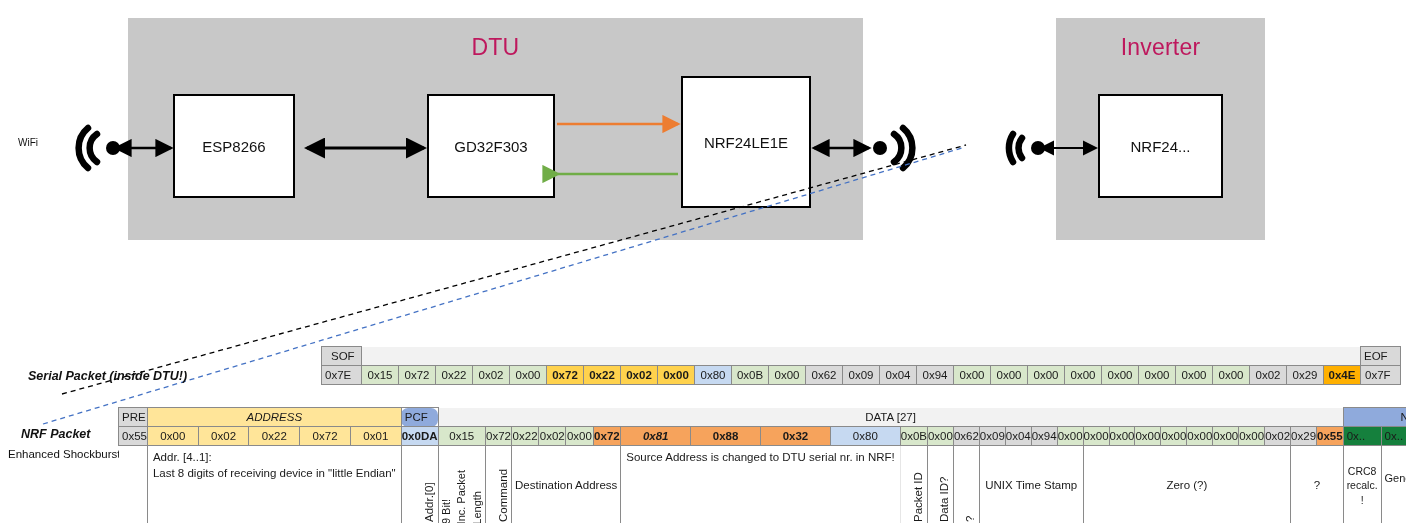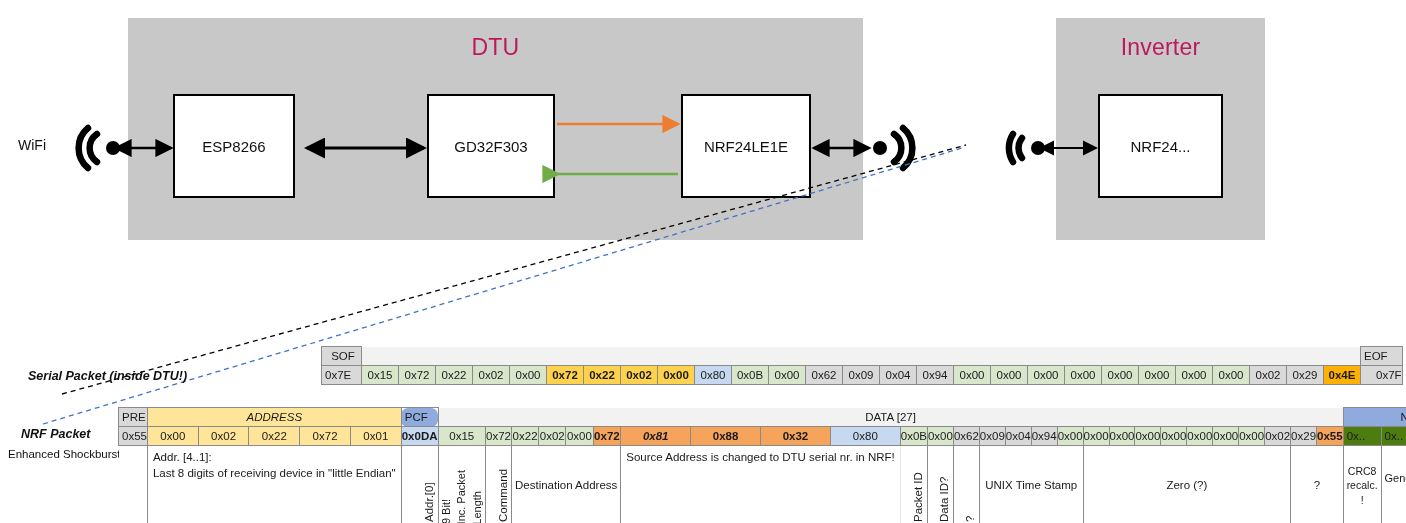--- a/index.html
+++ b/index.html
@@ -17,24 +17,24 @@
     position:absolute;left:0;right:0;top:16px;text-align:center;
     font-size:23px;color:#be185d;letter-spacing:.2px;
   }
   .chip{
     position:absolute;background:#fff;border:2.5px solid #000;
     display:flex;align-items:center;justify-content:center;
     font-size:15px;color:#111;box-sizing:border-box;
   }
   #chip-esp{left:173px;top:94px;width:122px;height:104px;}
   #chip-gd{left:427px;top:94px;width:128px;height:104px;}
-  #chip-nrf{left:681px;top:94px;width:130px;height:104px;}
+  #chip-nrf{left:681px;top:76px;width:130px;height:132px;}
   #chip-inv{left:1098px;top:94px;width:125px;height:104px;}
 
-  .wifi-label{font-size:14px;color:#111;}
+  .wifi-label{font-size:10px;color:#111;}
   #wifi-text{left:18px;top:137px;}
 
   svg.overlay{position:absolute;left:0;top:0;width:1406px;height:523px;pointer-events:none;}
 
   
   .ptable{position:absolute;border-collapse:collapse;table-layout:fixed;}
   .ptable td{
     border:1px solid #8a8a8a;
     font-size:11.5px;
     text-align:center;
@@ -51,21 +51,21 @@
   .empty{background:#f2f2f2;border:none !important;}
 
   .c-grey{background:#d9d9d9;}
   .c-green{background:#d8e7cb;}
   .c-yellow{background:#ffd24d;font-weight:bold;}
   .c-yellow-l{background:#ffe599;}
   .c-blue{background:#c6d9f1;}
   .c-orange{background:#f6a35c;font-weight:bold;}
   .c-orange-dk{background:#ffb000;font-weight:bold;}
   .c-orange-l{background:#f8cbad;}
-  .c-bluefill{background:#4d7c0f;}
+  .c-bluefill{background:#15803d;}
 
   .anno td{
     height:80px;vertical-align:middle;background:#fff;
     font-size:11.5px;line-height:1.35;padding:2px 3px;
   }
   .anno td.vert{
     writing-mode:vertical-rl;transform:rotate(180deg);
     padding:3px 0;text-align:left;
   }
   .anno td.blank{border:none;}
@@ -136,21 +136,21 @@
 
   <line x1="62" y1="394" x2="966" y2="145" stroke="#000" stroke-width="1.3" stroke-dasharray="5,4"></line>
   <line x1="43" y1="424" x2="962" y2="148" stroke="#4472C4" stroke-width="1.3" stroke-dasharray="5,4"></line>
 </svg>
 
 <div class="rowlabel" style="left:28px;top:369px;">Serial Packet (inside DTU!)</div>
 
 <table class="ptable" id="serial-table" style="left:321px;top:346px;">
   <tbody>
       <tr>
-    <td class="hdr" style="width:40px;text-align:center;padding-left:3px;">SOF</td>
+    <td class="hdr" style="width:40px;text-align:left;padding-left:9px;">SOF</td>
     <td class="empty" colspan="27"></td>
     <td class="hdr" style="width:40px;text-align:left;padding-left:3px;">EOF</td>
   </tr>
   <tr id="serial-value-row">
     <td class="c-grey" style="width:40px;text-align:left;padding-left:3px;">0x7E</td>
 
     <td class="c-green" style="width: 37px;">0x15</td>
         <td class="c-green" style="width: 37px;">0x72</td>
         <td class="c-green" style="width: 37px;">0x22</td>
         <td class="c-green" style="width: 37px;">0x02</td>
@@ -170,21 +170,21 @@
         <td class="c-green" style="width: 37px;">0x00</td>
         <td class="c-green" style="width: 37px;">0x00</td>
         <td class="c-green" style="width: 37px;">0x00</td>
         <td class="c-green" style="width: 37px;">0x00</td>
         <td class="c-green" style="width: 37px;">0x00</td>
         <td class="c-green" style="width: 37px;">0x00</td>
         <td class="c-green" style="width: 37px;">0x00</td>
         <td class="c-grey" style="width: 37px;">0x02</td>
         <td class="c-grey" style="width: 37px;">0x29</td>
         <td class="c-orange-dk" style="width: 37px;">0x4E</td>
-        <td class="c-grey" id="serial-eof-cell" style="width:40px;text-align:left;padding-left:15px;">0x7F</td>
+        <td class="c-grey" id="serial-eof-cell" style="width:40px;text-align:left;padding-left:4px;">0x7F</td>
   </tr>
 </tbody>
   </table>
 
 <div class="rowlabel" style="left:21px;top:427px;">NRF Packet</div>
 <div class="sublabel" style="left:8px;top:448px;">Enhanced Shockburst</div>
 
 <table class="ptable" id="nrf-table" style="left:118px;top:407px;">
   <tbody>
       <tr>

